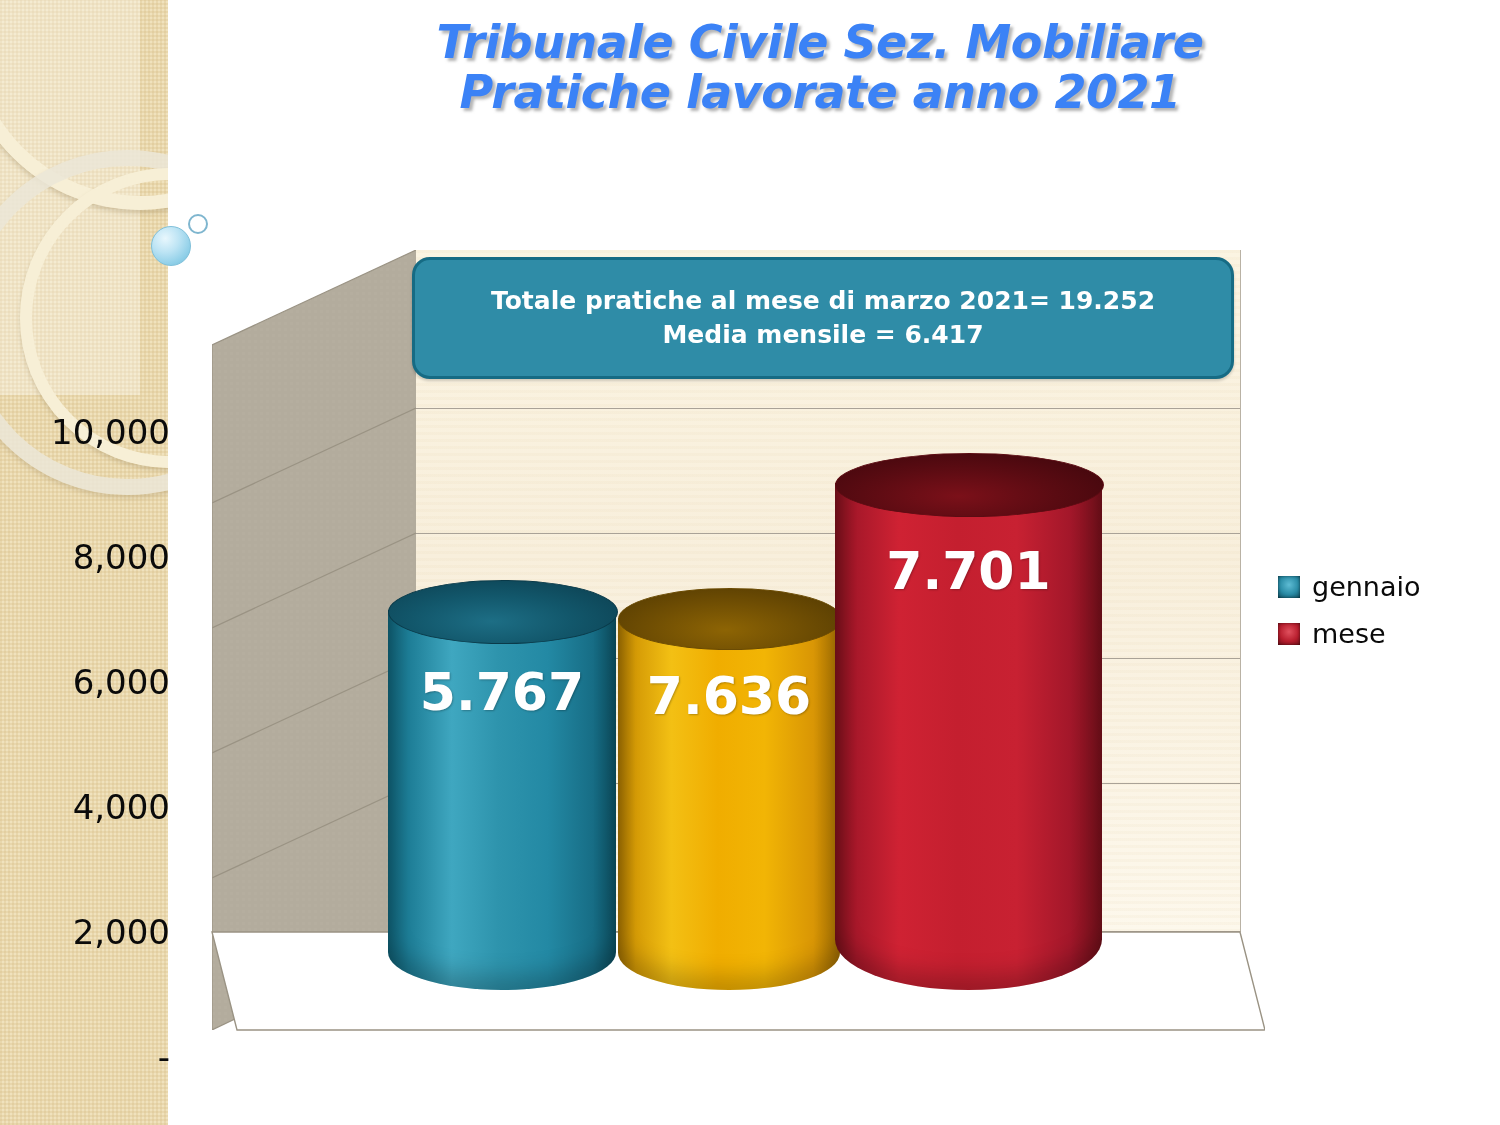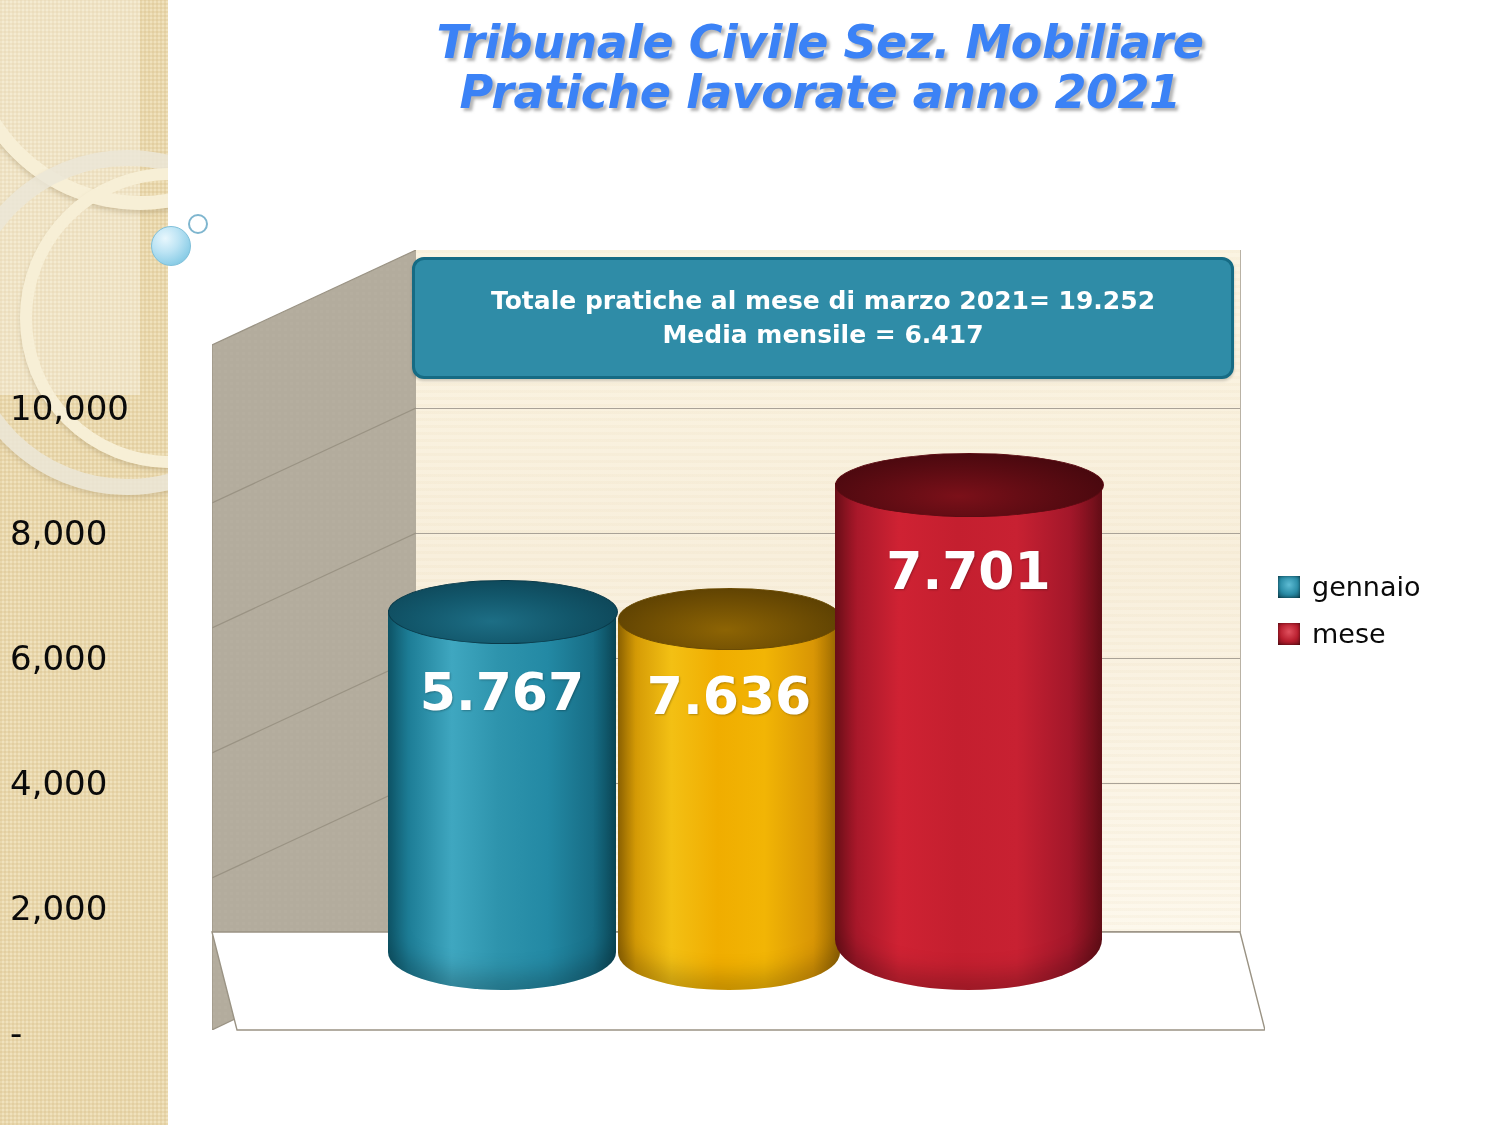--- a/index.html
+++ b/index.html
@@ -91,24 +91,25 @@
     position:absolute;left:212px;top:250px;width:204px;height:780px;
   }
   #side-wall svg{display:block;}
 
   
   #floor{position:absolute;left:205px;top:920px;width:1060px;height:130px;}
   #floor svg{display:block;}
 
   
   .ytick{
-    position:absolute;right:0;width:160px;text-align:left;
+    position:absolute;right:0;width:160px;text-align:right;
     font-family:"DejaVu Sans", sans-serif;
     font-size:34px;color:#0a0a0a;font-weight:400;
     transform:translateY(-50%);
+    margin-top:24px;
   }
   #yaxis{position:absolute;left:0;top:0;width:170px;height:1125px;}
 
   
   .cyl{position:absolute;}
   .cyl .body{
     position:absolute;left:0;top:0;width:100%;height:100%;
     border-radius:0 0 50% 50%/0 0 10% 10%;
   }
   .cyl .top{
@@ -159,21 +160,21 @@
     background:radial-gradient(ellipse at 46% 68%, #7b1019 0%, #5a0b12 48%, #3a060b 100%);
     border:1px solid #5c0c13;
   }
   #cyl-marzo .val{top:58px;}
 
   
   #callout{
     position:absolute;left:412px;top:257px;width:822px;height:122px;
     background:#2f8ca7;
     border:3px solid #166b84;
-    border-radius:12px;
+    border-radius:18px;
     box-sizing:border-box;
     display:flex;flex-direction:column;align-items:center;justify-content:center;
     box-shadow:0 2px 3px rgba(0,0,0,.18);
   }
   #callout .line{
     color:#ffffff;
     font-family:"DejaVu Sans", sans-serif;
     font-weight:bold;font-size:25px;line-height:1.38;
     white-space:nowrap;
   }

